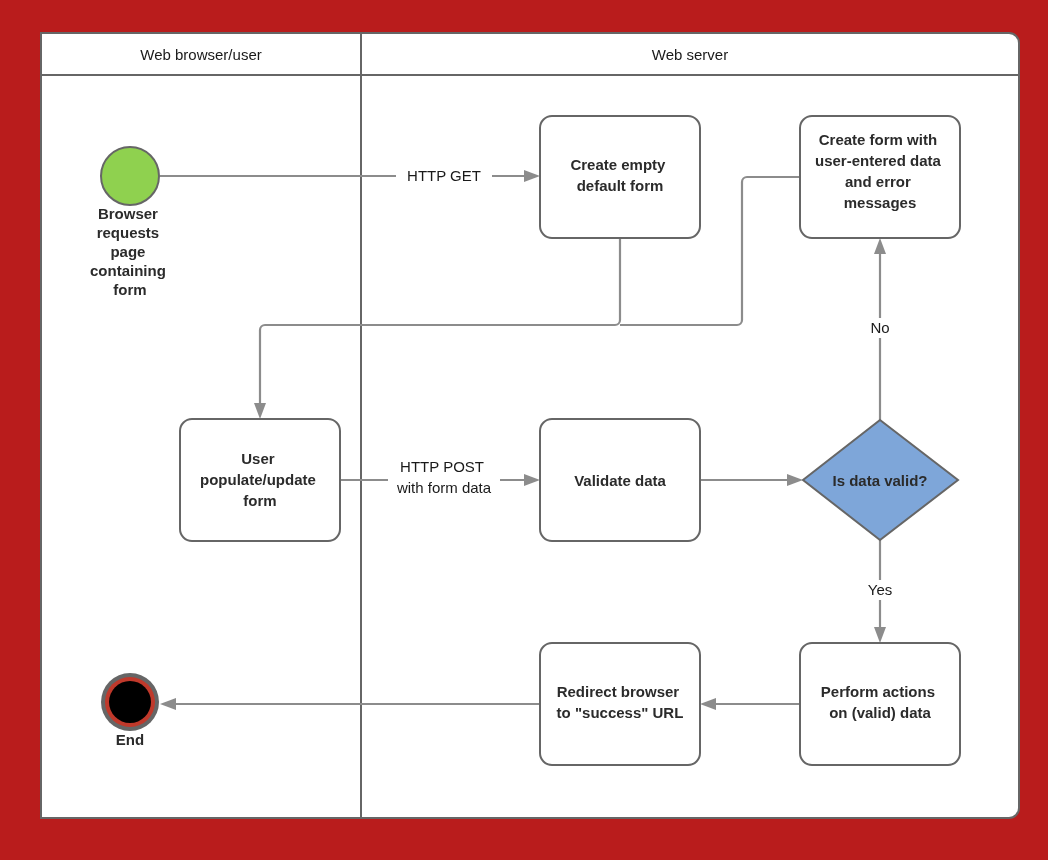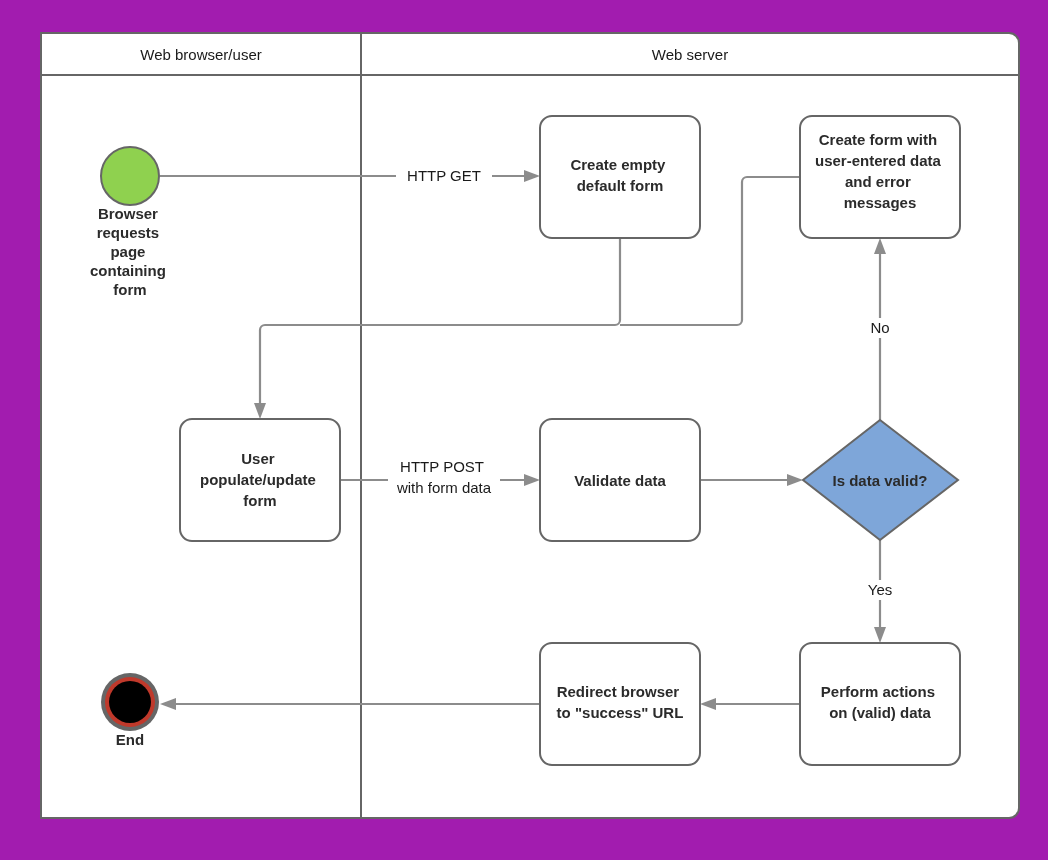--- a/index.html
+++ b/index.html
@@ -10,21 +10,21 @@
     height: 860px;
     overflow: hidden;
   }
   body {
     font-family: "Liberation Sans", sans-serif;
   }
   #canvas {
     position: relative;
     width: 1048px;
     height: 860px;
-    background: #a21caf;
+    background: #b91c1c;
   }
   svg#diagram {
     position: absolute;
     top: 0; left: 0;
     width: 1060px;
     height: 860px;
   }
   .lane-rect, .node-rect {
     fill: #ffffff;
     stroke: #666666;

